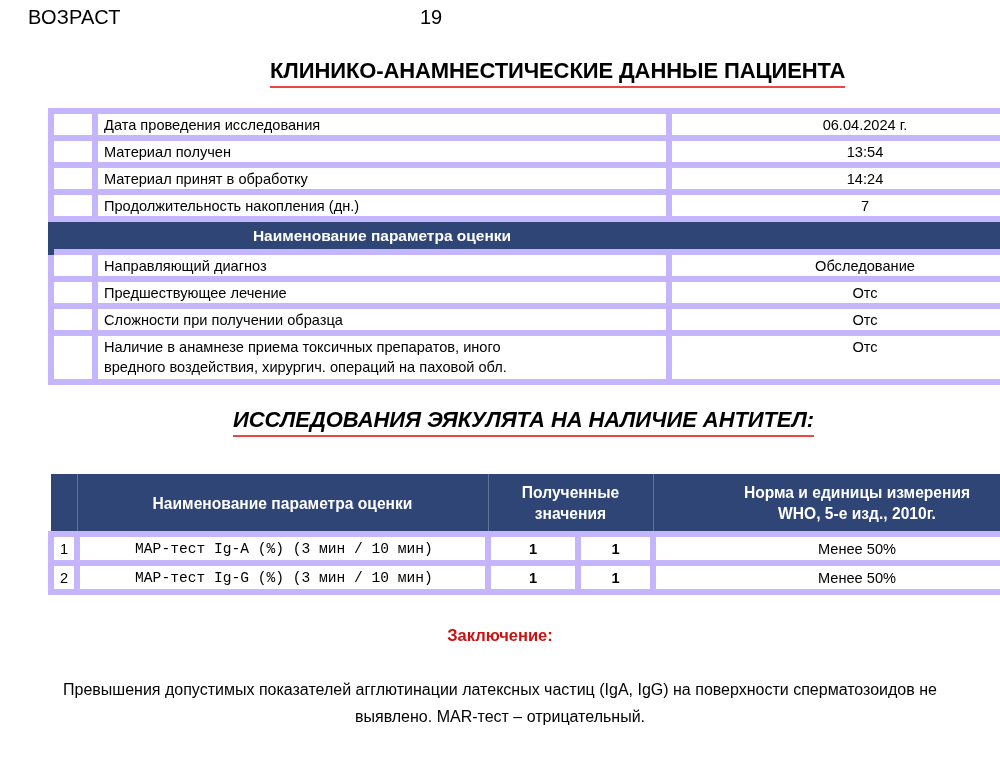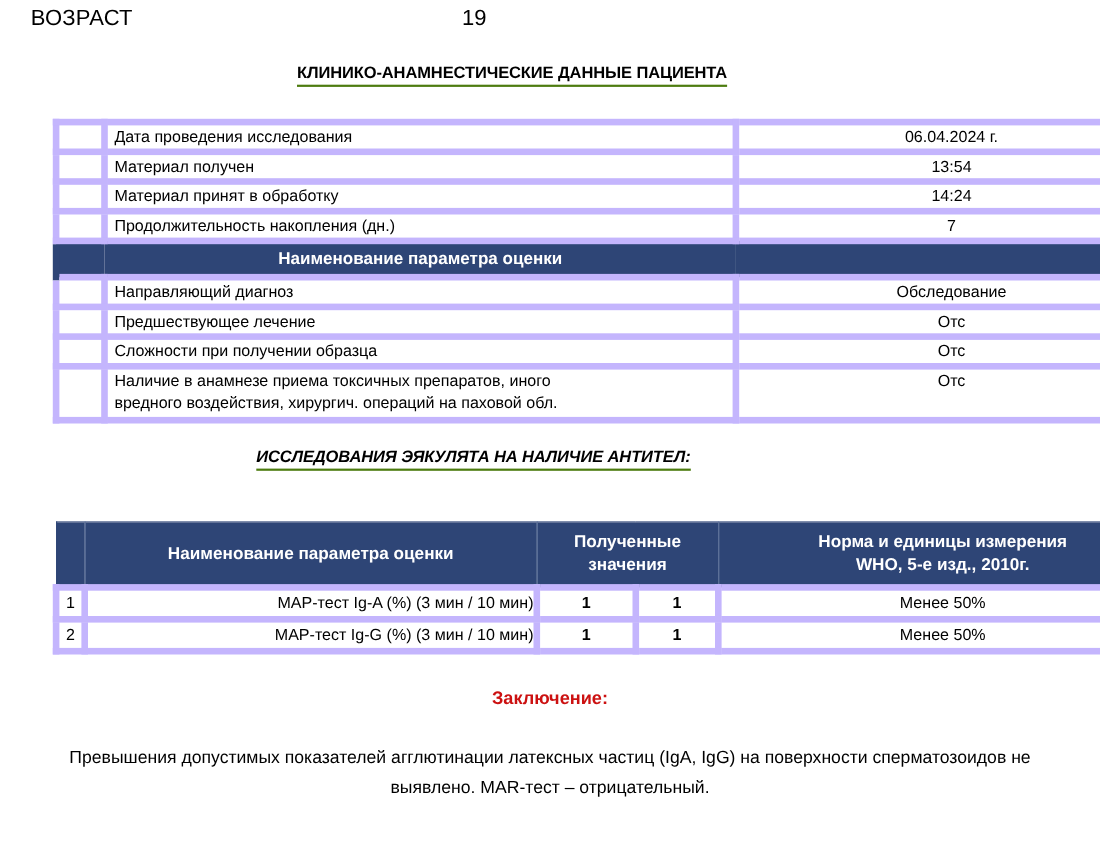--- a/index.html
+++ b/index.html
@@ -36,25 +36,25 @@
     position: absolute;
     left: 420px;
     top: 4px;
     font-size: 20px;
     white-space: nowrap;
   }
 
   
   .section-title {
     position: absolute;
-    font-size: 15px;
+    font-size: 22px;
     font-weight: bold;
     letter-spacing: -0.1px;
     white-space: nowrap;
-    border-bottom: 2px solid #4d7c0f;
+    border-bottom: 2px solid #ef4444;
     padding-bottom: 2px;
   }
   #title-clinical {
     left: 270px;
     top: 58px;
   }
   #title-antibodies {
     left: 233px;
     top: 407px;
     font-style: italic;
@@ -160,22 +160,23 @@
   #table-antibodies th.th-first { border-left-color: #2e4576; }
 
   #table-antibodies td {
     height: 23px;
     line-height: 22px;
   }
   #table-antibodies td.idx {
     text-align: center;
   }
   #table-antibodies td.name {
-    text-align: right;
+    text-align: center;
     padding-left: 3px;
+    font-family: Liberation Mono, monospace;
   }
   #table-antibodies td.val {
     text-align: center;
     font-weight: bold;
   }
   #table-antibodies td.norm {
     text-align: center;
   }
 
   

